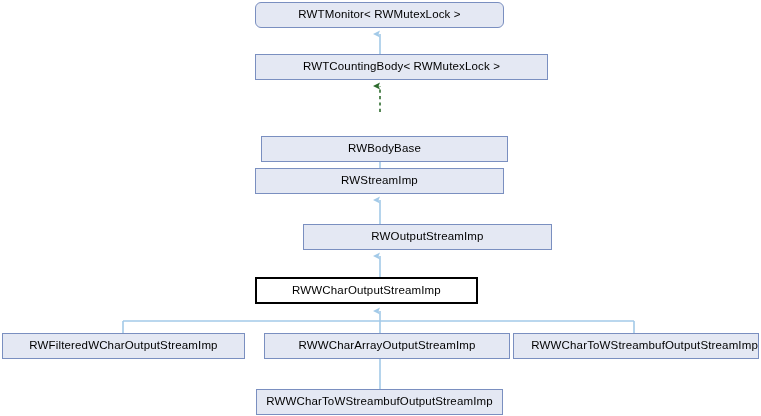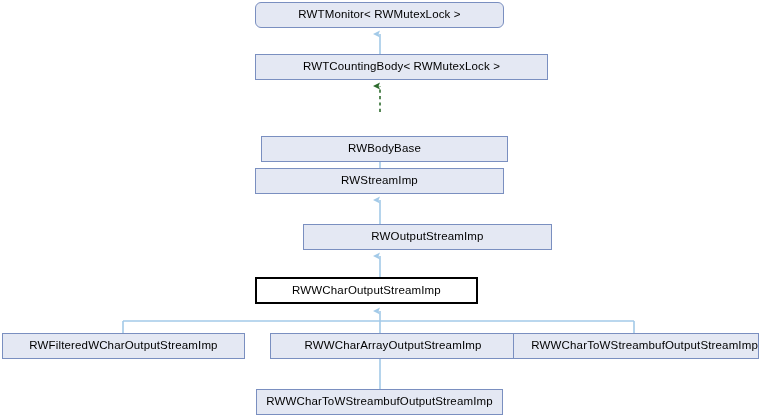--- a/index.html
+++ b/index.html
@@ -101,21 +101,21 @@
   </div>
 
   <div class="node current" style="left:255px;top:277px;width:223px;height:27px;">
     <span>RWWCharOutputStreamImp</span>
   </div>
 
   <div class="node" style="left:2px;top:333px;width:243px;height:26px;">
     <span>RWFilteredWCharOutputStreamImp</span>
   </div>
 
-  <div class="node" style="left:270px;top:333px;width:246px;height:26px;text-align:center;">
+  <div class="node" style="left:264px;top:333px;width:246px;height:26px;text-align:center;">
     <span>RWWCharArrayOutputStreamImp</span>
   </div>
 
   <div class="node" style="left:513px;top:333px;width:246px;height:26px;justify-content:flex-end;">
     <span>RWWCharToWStreambufOutputStreamImp</span>
   </div>
 
   <div class="node" style="left:256px;top:389px;width:247px;height:26px;">
     <span>RWWCharToWStreambufOutputStreamImp</span>
   </div>

